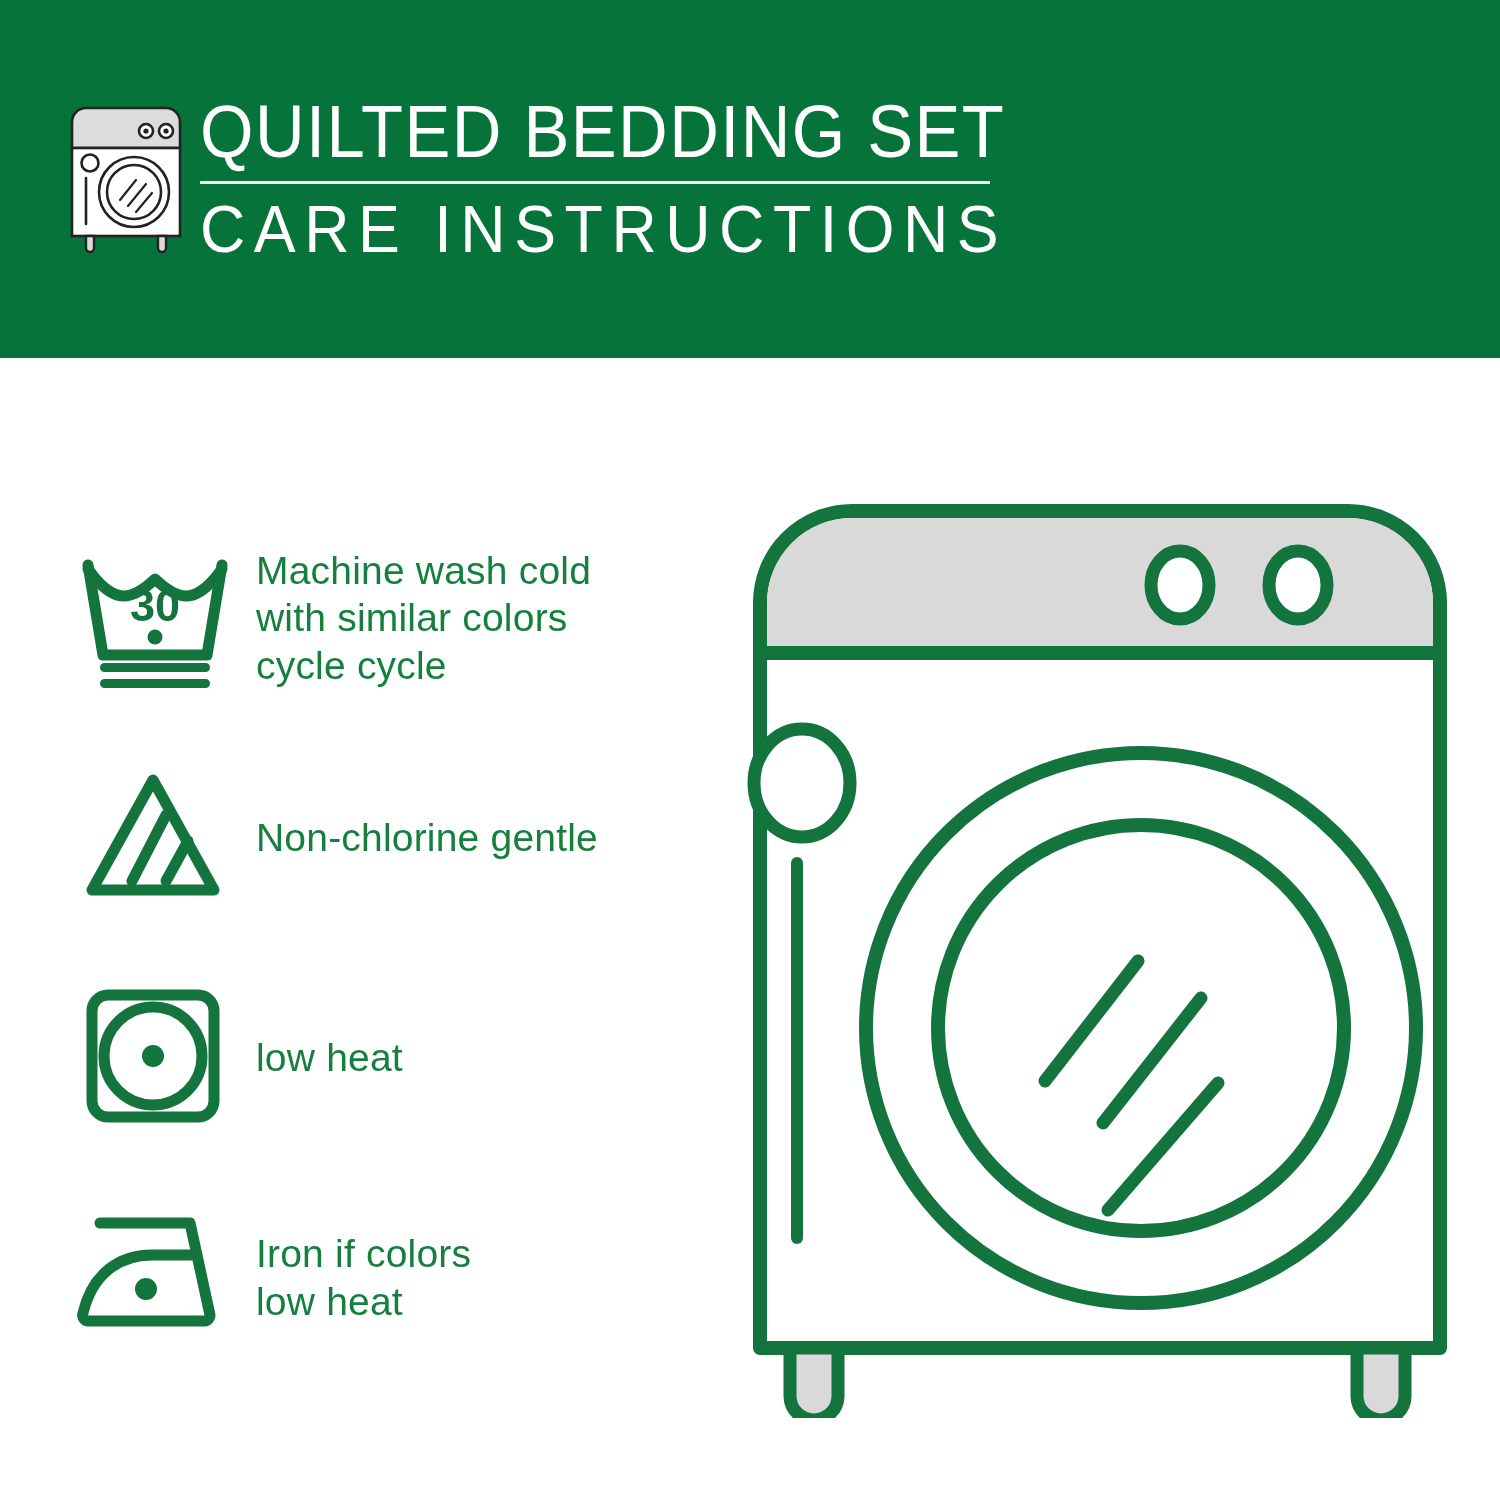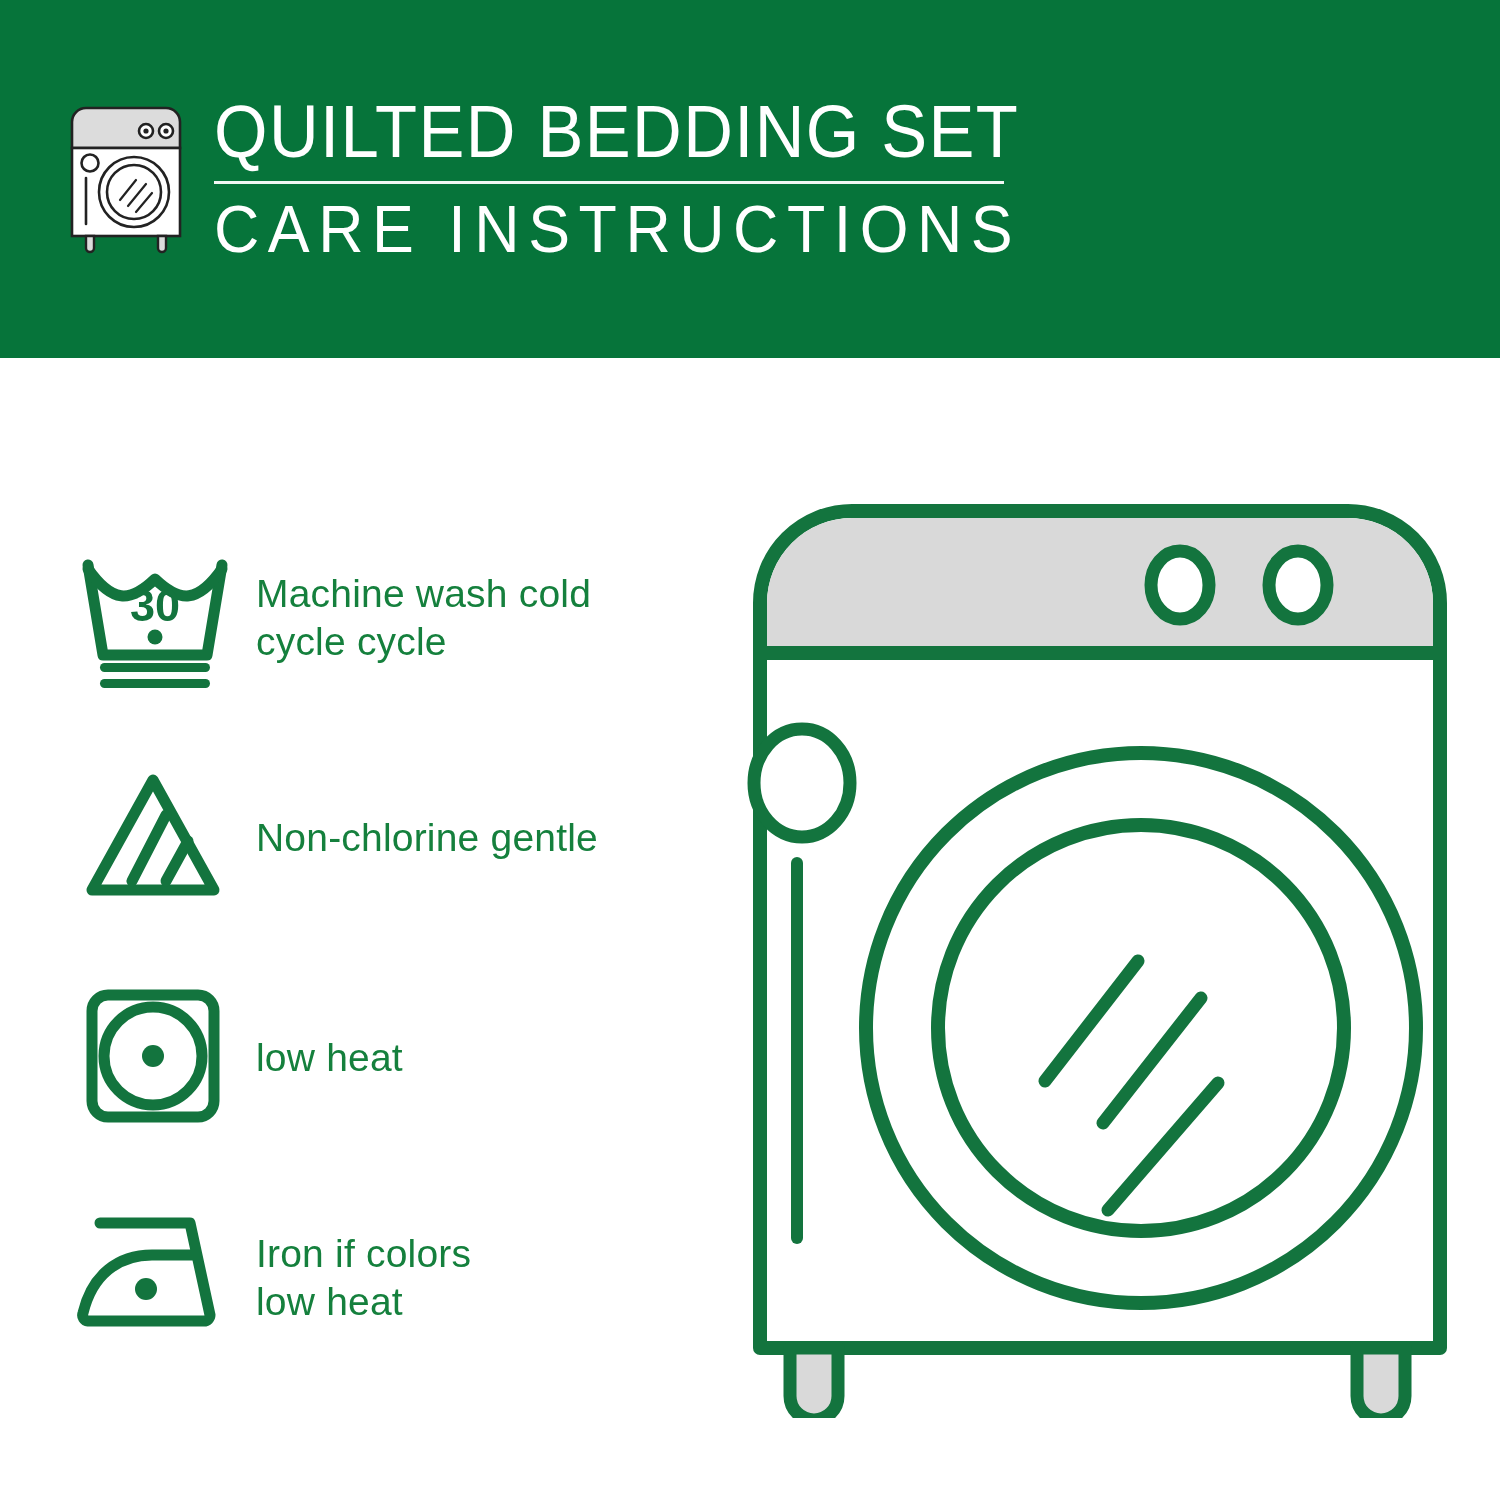--- a/index.html
+++ b/index.html
@@ -31,21 +31,21 @@
     display: flex;
     align-items: flex-start;
   }
   .brand-icon {
     width: 128px;
     height: 160px;
     flex: 0 0 auto;
     margin-top: 8px;
   }
   .title-block {
-    margin-left: 24px;
+    margin-left: 10px;
     padding-top: 4px;
   }
   .main-title {
     color: #ffffff;
     font-size: 74px;
     line-height: 0.96;
     font-weight: 300;
     letter-spacing: 1.5px;
     white-space: nowrap;
     transform: scaleX(0.93);
@@ -174,20 +174,21 @@
           <text x="85" y="78" text-anchor="middle" font-family="Liberation Sans, sans-serif" font-size="45" font-weight="700" fill="#13743e">30</text>
 
           <circle cx="85" cy="94" r="7.5" fill="#13743e"></circle>
 
           <rect x="30" y="120" width="110" height="9" rx="4.5" fill="#13743e"></rect>
           <rect x="30" y="136" width="110" height="9" rx="4.5" fill="#13743e"></rect>
         </svg>
       </div>
       <div class="instr-text">
         <div>Machine wash cold</div>
+        <div>with similar colors</div>
         <div>cycle cycle</div>
       </div>
     </div>
 
     <div class="instr-row">
       <div class="instr-symbol">
         <svg viewBox="0 0 170 150" width="170" height="150" aria-hidden="true">
           <path d="M52 127 L22 127 L83 17 L144 127 Z" fill="none" stroke="#13743e" stroke-width="11" stroke-linecap="round" stroke-linejoin="round"></path>
           <line x1="62" y1="118" x2="96" y2="52" stroke="#13743e" stroke-width="11" stroke-linecap="round"></line>
           <line x1="96" y1="118" x2="118" y2="78" stroke="#13743e" stroke-width="11" stroke-linecap="round"></line>

